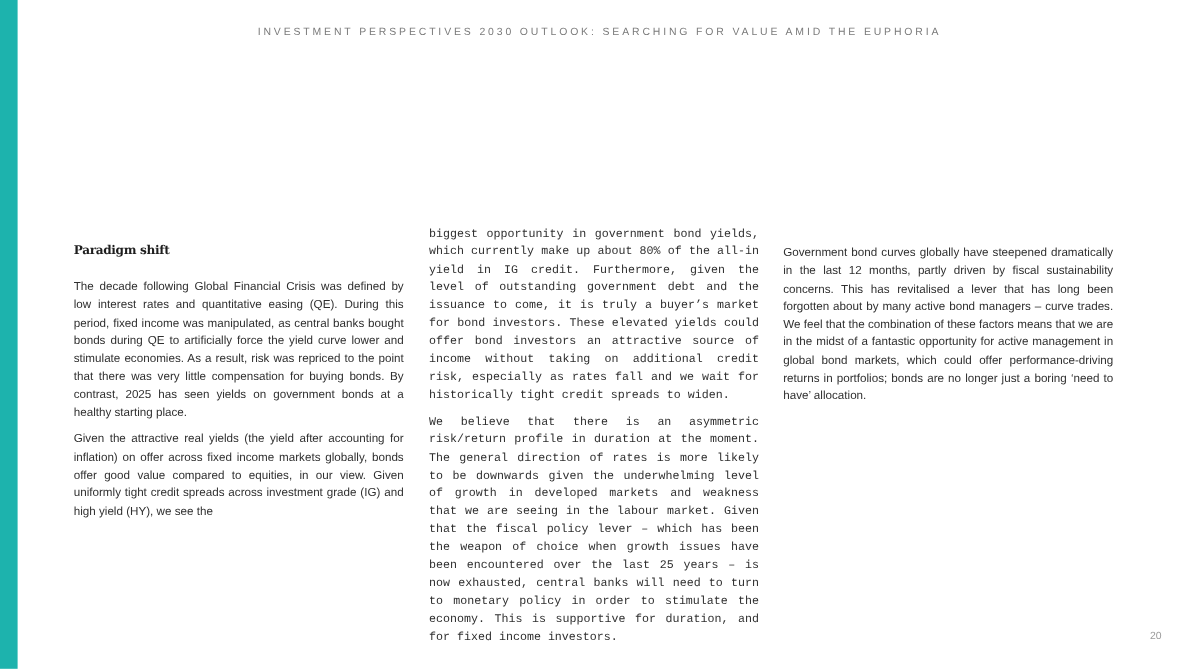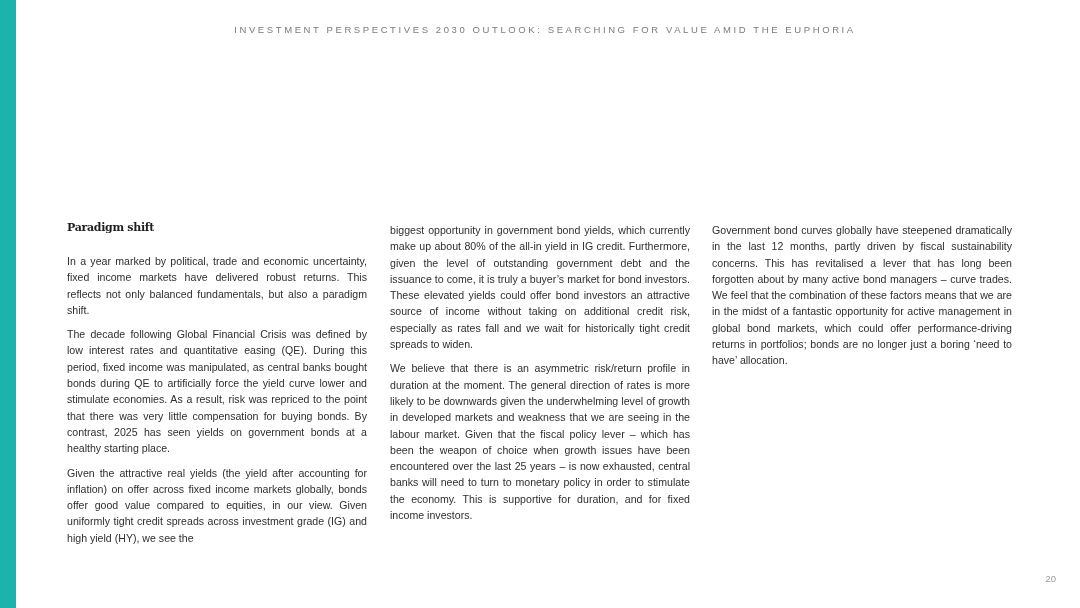--- a/index.html
+++ b/index.html
@@ -38,21 +38,21 @@
     .column {
       position: absolute;
       top: 220px;
       width: 300px;
       font-size: 10.6px;
       line-height: 16.3px;
       color: #2f2f2f;
       text-align: justify;
     }
     .col-1 { left: 67px; top: 217px; }
-    .col-2 { left: 390px; top: 222px; }
+    .col-2 { left: 390px; top: 205px; font-family: Liberation Mono, monospace; }
     .col-3 { left: 712px; top: 222px; }
 
     .section-title {
       font-family: "DejaVu Serif", "Liberation Serif", serif;
       font-size: 11px;
       font-weight: bold;
       color: #1e1e1e;
       margin: 0 0 14px 0;
       line-height: 22px;
       letter-spacing: -0.3px;
@@ -70,21 +70,20 @@
   </style>
 </head>
 <body>
 
 <div class="accent-bar" style="background: rgb(29, 179, 173);"></div>
 
 <div class="running-header">INVESTMENT PERSPECTIVES 2030 OUTLOOK: SEARCHING FOR VALUE AMID THE EUPHORIA</div>
 
 <div class="column col-1">
   <h2 class="section-title">Paradigm shift</h2>
-  <p>In a year marked by political, trade and economic uncertainty, fixed income markets have delivered robust returns. This reflects not only balanced fundamentals, but also a paradigm shift.</p>
   <p>The decade following Global Financial Crisis was defined by low interest rates and quantitative easing (QE). During this period, fixed income was manipulated, as central banks bought bonds during QE to artificially force the yield curve lower and stimulate economies. As a result, risk was repriced to the point that there was very little compensation for buying bonds. By contrast, 2025 has seen yields on government bonds at a healthy starting place.</p>
   <p>Given the attractive real yields (the yield after accounting for inflation) on offer across fixed income markets globally, bonds offer good value compared to equities, in our view. Given uniformly tight credit spreads across investment grade (IG) and high yield (HY), we see the</p>
 </div>
 
 <div class="column col-2">
   <p>biggest opportunity in government bond yields, which currently make up about 80% of the all-in yield in IG credit. Furthermore, given the level of outstanding government debt and the issuance to come, it is truly a buyer’s market for bond investors. These elevated yields could offer bond investors an attractive source of income without taking on additional credit risk, especially as rates fall and we wait for historically tight credit spreads to widen.</p>
   <p>We believe that there is an asymmetric risk/return profile in duration at the moment. The general direction of rates is more likely to be downwards given the underwhelming level of growth in developed markets and weakness that we are seeing in the labour market. Given that the fiscal policy lever – which has been the weapon of choice when growth issues have been encountered over the last 25 years – is now exhausted, central banks will need to turn to monetary policy in order to stimulate the economy. This is supportive for duration, and for fixed income investors.</p>
 </div>
 
 <div class="column col-3">

